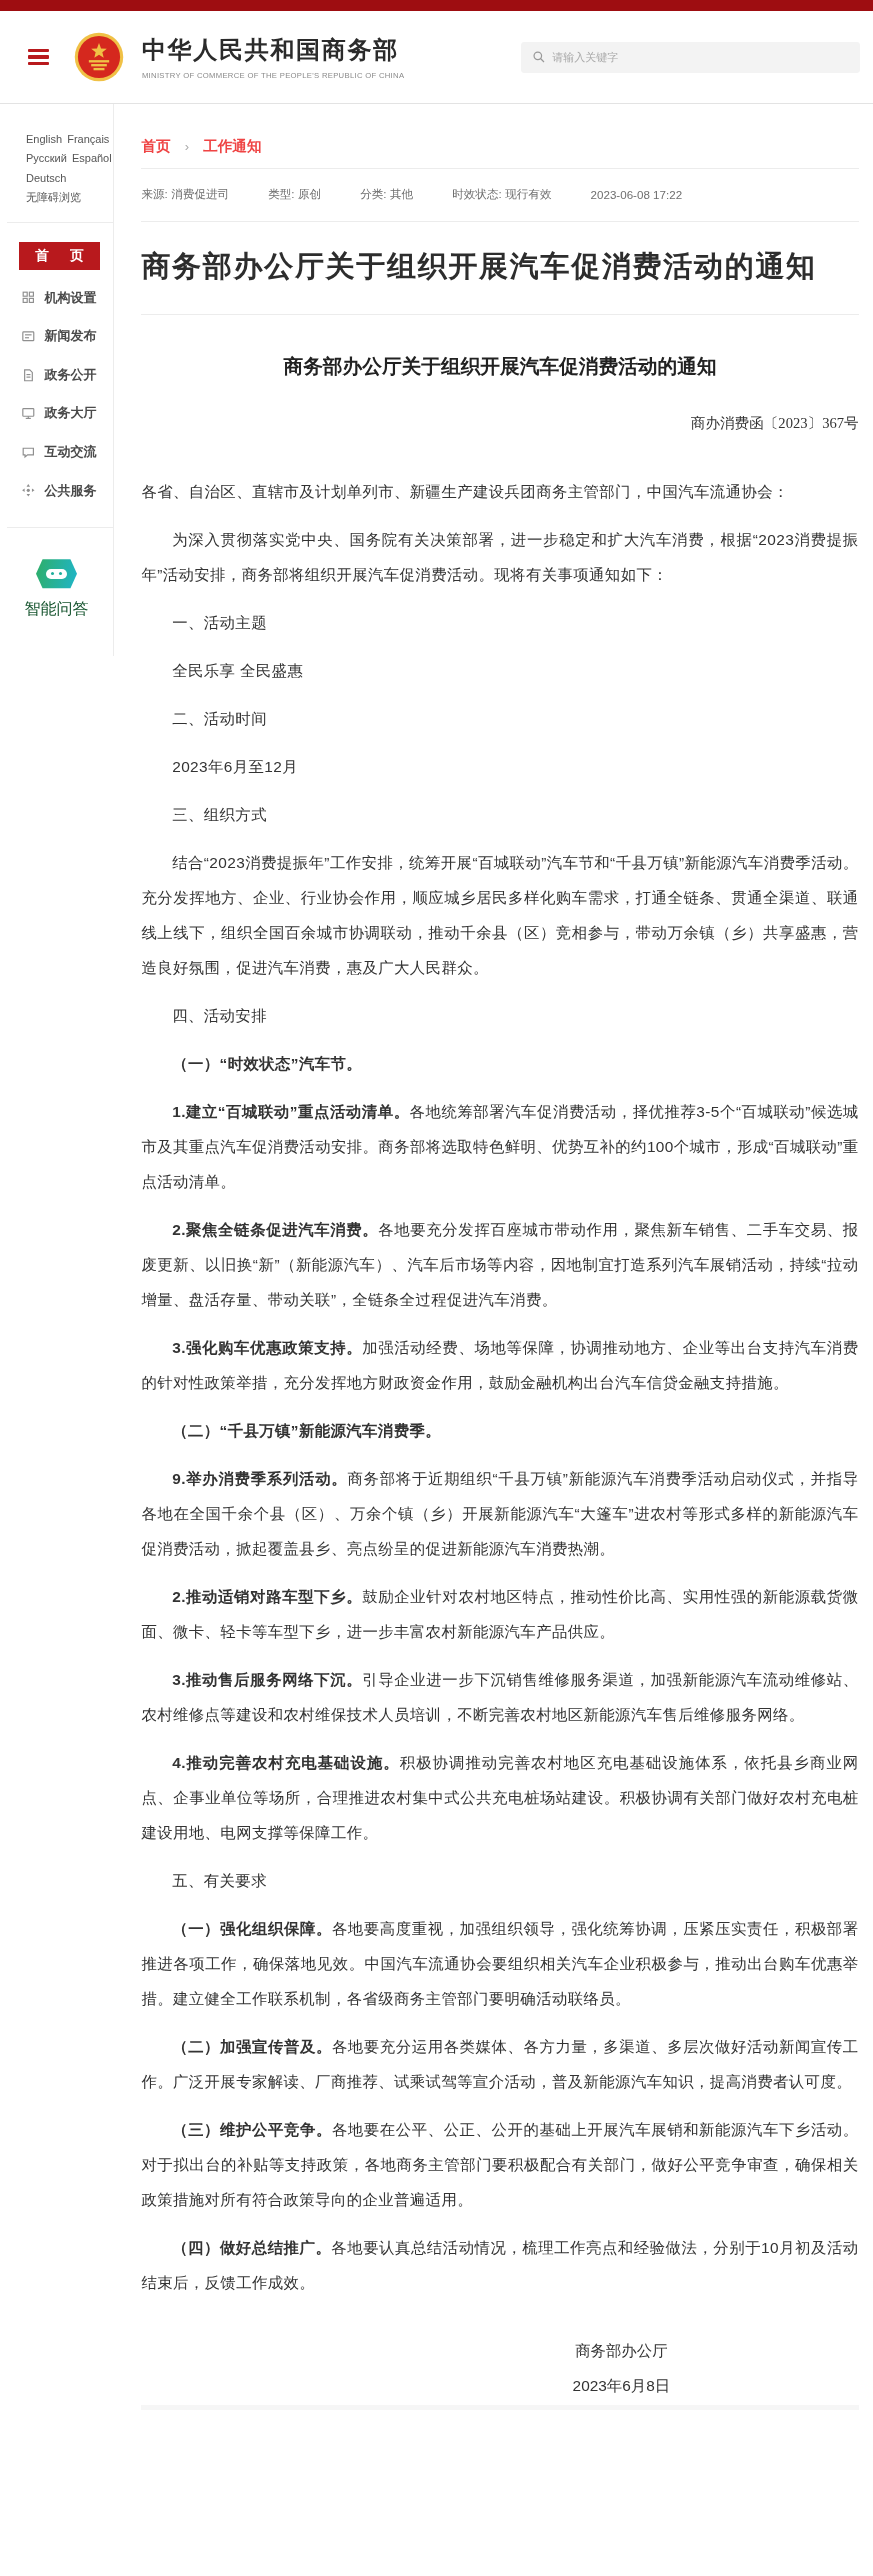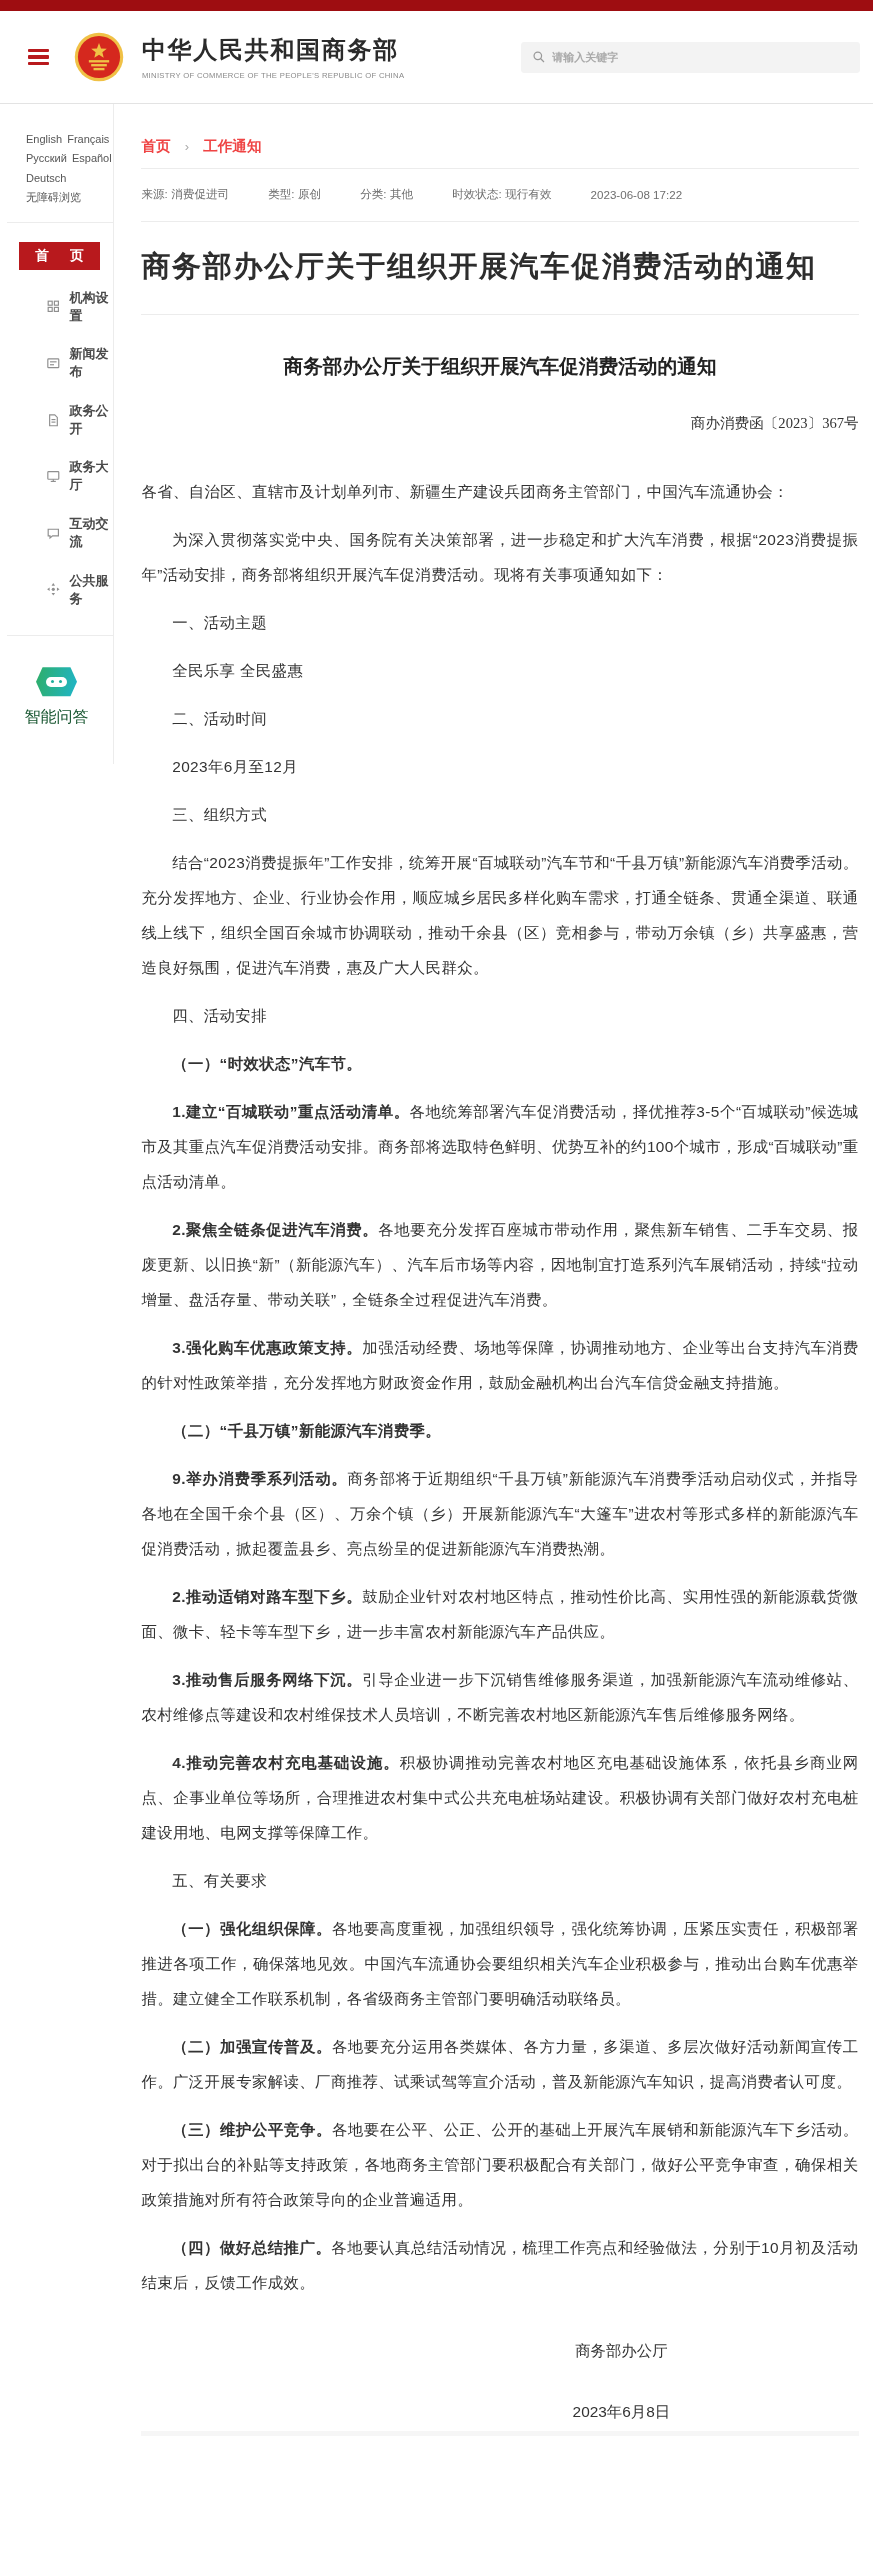--- a/index.html
+++ b/index.html
@@ -7,30 +7,30 @@
   body { width:874px; font-family:"Liberation Sans","DejaVu Sans",sans-serif; color:#333; }
   .topbar { height:11px; background:var(--topbar-red,#9e0d11); }
   header { display:flex; align-items:center; height:93px; padding:0 13.7px 0 28px; border-bottom:1.7px solid #e3e3e3;gap:8px; }
   .hamburger { width:20.6px; display:flex; flex-direction:column; gap:3.4px; cursor:pointer; margin-right:17px; }
   .hamburger span { display:block; height:3.4px; background:var(--accent-red,#b8191d); border-radius:0.9px; }
   .emblem { width:50px; height:50px; margin-right:10.3px; flex:0 0 auto; }
   .titles .cn { font-size:24px; font-weight:700; color:#2b2b2b; letter-spacing:1.7px; }
   .titles .en { font-size:7.7px; color:#8a8a8a; letter-spacing:0.3px; margin-top:4.3px; }
   .search { margin-left:auto; width:339px; height:31px; background:#f3f3f3; border-radius:3.4px; display:flex; align-items:center; padding:0 10.3px; }
   .search svg { width:13.7px; height:13.7px; margin-right:6.9px; flex:0 0 auto; }
-  .search input { border:none; outline:none; background:transparent; font-size:11px; color:#555; width:100%; font-family:inherit;font-weight:bold; }
+  .search input { border:none; outline:none; background:transparent; font-size:11px; color:#555; width:100%; font-family:inherit; }
   .search input::placeholder { color:#aaa; }
   .layout { display:flex; align-items:flex-start; }
   aside { width:114px; flex:0 0 114px; border-right:0.9px solid #ececec; padding:27.4px 0 36px; }
   .langs { width:94px; margin-left:26px; }
   .lang-link { display:inline-block; margin:0 5.1px 5.1px 0; color:#555; font-size:11px; text-decoration:none; cursor:pointer; }
   .access { display:block; margin:1.7px 0 0 26px; color:#555; font-size:11px; text-decoration:none; cursor:pointer; }
   .side-divider { border-top:0.9px solid #ececec; margin:17px 0 19px 6.9px; }
   .home-btn { display:block; margin-left:19px; width:81px; height:27.4px; line-height:27.4px; background:var(--accent-red,#b8191d); color:#fff; font-size:13.7px; font-weight:700; text-align:center; letter-spacing:8.6px; text-indent:8.6px; text-decoration:none; cursor:pointer;margin-top:8px; }
-  .menu { margin-top:8.6px;padding-left:25px; }
+  .menu { margin-top:8.6px; }
   .menu-item { display:flex; align-items:center; gap:9.4px; padding:10.3px 0 10.3px 20.6px; font-size:13px; font-weight:600; color:#4a4a4a; cursor:pointer; }
   .menu-item .mi-icon { width:14.6px; height:14.6px; display:inline-flex; }
   .menu-item svg { width:14.6px; height:14.6px; }
   .qa { text-align:center; padding-top:6.9px; cursor:pointer; }
   .qa-icon { width:41px; height:33px; margin:3.4px auto 8.6px; background:linear-gradient(100deg,var(--qa1,#2fae68),var(--qa2,#1fb5c9)); clip-path:polygon(0 50%,16% 6%,84% 6%,100% 50%,84% 94%,16% 94%); display:flex; align-items:center; justify-content:center; }
   .qa-face { width:20.6px; height:10.3px; background:#fff; border-radius:5.1px; display:flex; align-items:center; justify-content:center; gap:4.3px; }
   .qa-face i { width:3.4px; height:3.4px; border-radius:50%; background:#1fae9c; }
   .qa-label { font-size:16px; color:#14532d; }
   main { flex:1; padding:0 15.4px 0 27.4px; min-width:0; }
   .breadcrumb { padding:33px 0 12px; border-bottom:0.9px solid #ececec; }
@@ -40,21 +40,21 @@
   .meta .ml { color:#6f6f6f; }
   .meta .mv { color:#6f6f6f; margin-left:3.4px; }
   h1 { margin-top:24px; padding-bottom:27.4px; border-bottom:0.9px solid #ececec; font-size:29px; font-weight:700; color:#2d2d2d; letter-spacing:1.7px; line-height:1.4; }
   .doc-title { margin-top:38px; text-align:center; font-family:"Liberation Serif","DejaVu Serif",serif; font-size:19.7px; font-weight:600; color:#222; }
   .doc-number { margin-top:34px; text-align:right; font-family:"Liberation Serif","DejaVu Serif",serif; font-size:14.6px; color:#333; }
   .addressee, .article-body p { font-size:15.4px; line-height:35px; letter-spacing:0.4px; color:#333; text-align:justify; }
   .addressee { margin:41px 0 13px; }
   .article-body p { margin:13px 0; text-indent:2em; }
   .article-body strong { font-weight:700; }
   .signature { margin:41px 0 0 52%; width:214px; text-align:center; font-size:15.4px; color:#333; }
-  .sig-date { margin-top:40px; }
+  .sig-date { margin-top:14px; }
   .footer-edge { height:5.1px; background:#f6f6f6; margin-top:7.7px; }
 </style>
 </head>
 <body>
 
 <div class="topbar"></div>
 
 <header>
   <div class="hamburger">
       <span></span>

